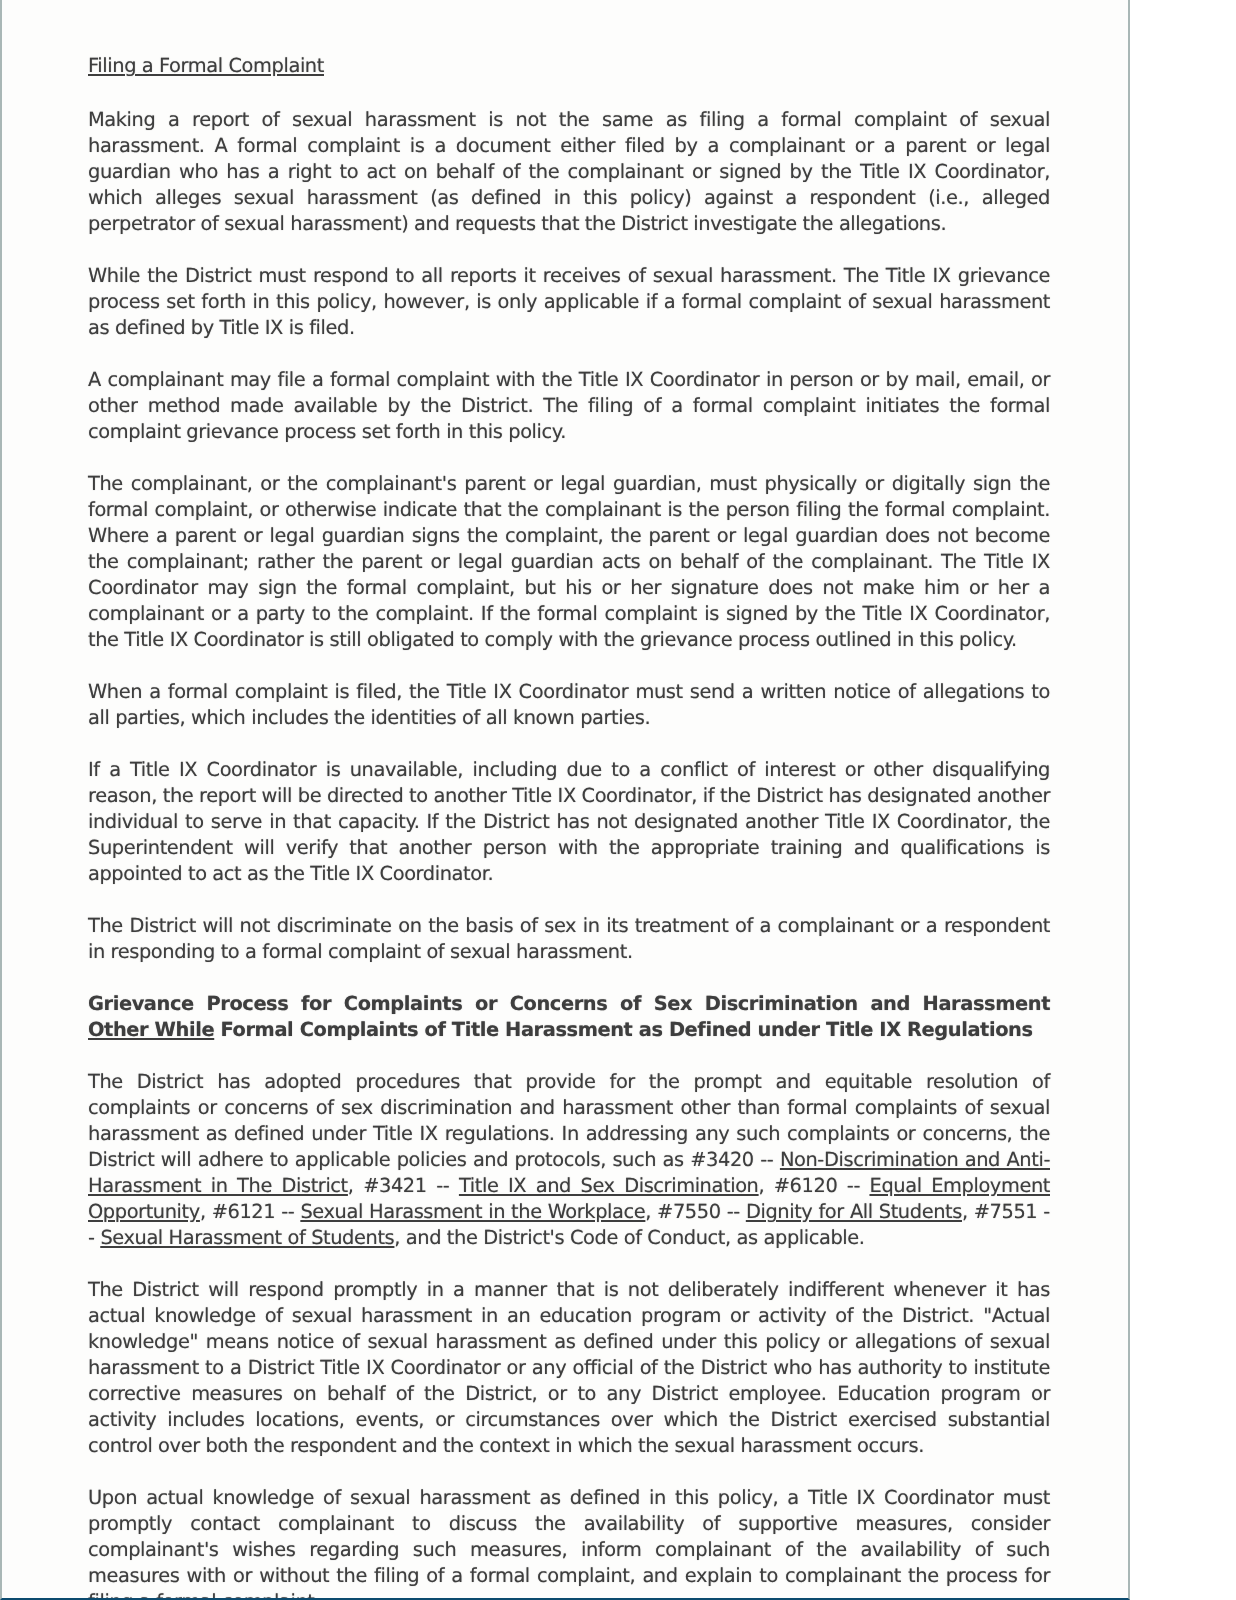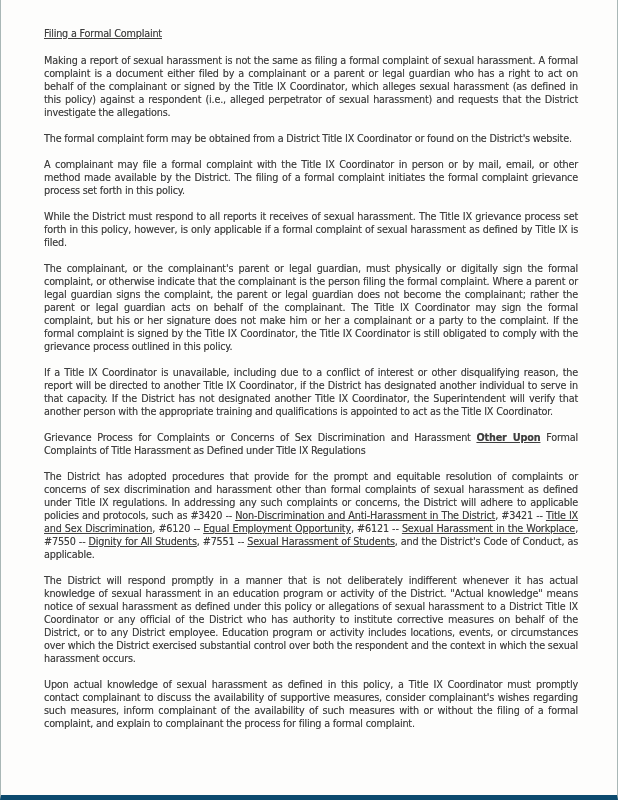--- a/index.html
+++ b/index.html
@@ -2,58 +2,59 @@
 <html><head>
 <meta charset="utf-8">
 <style>
   html, body {
     margin: 0;
     padding: 0;
     background: #ffffff;
   }
   .page {
     position: relative;
-    width: 618px;
+    width: 565px;
     height: 800px;
     box-sizing: border-box;
     background: #fdfdfc;
     border-left: 1px solid #a9b7b6;
     border-right: 1px solid #a9b7b6;
-    border-bottom: 5px solid #0c4a6e;
+    border-bottom: 1px solid #0c4a6e;
     padding: 27px 39px 0 43px;
     overflow: hidden;
     font-family: "DejaVu Sans", "Liberation Sans", sans-serif;
     font-size: 9.7px;
     line-height: 13px;
     color: #3e3e3e;
     letter-spacing: -0.2px;
     text-shadow: 0 0 0.5px rgba(70,70,70,0.55);
   }
   .blk {
     margin: 0 0 13px 0;
     text-align: justify;
   }
   .blk-title {
     text-align: left;
     margin-bottom: 14px;
   }
   .s-n { }
   .s-u { text-decoration: underline; }
   .s-i { }
-  .s-b { font-weight: normal; }
+  .s-b { font-weight: bold; }
   .s-bu { font-weight: bold; text-decoration: underline; }
 </style>
 </head>
 <body>
 
 <div class="page">
     <p class="blk blk-title"><span class="s-u">Filing a Formal Complaint</span></p>
     <p class="blk blk-para"><span class="s-n">Making a report of sexual harassment is not the same as filing a formal complaint of sexual harassment. A formal complaint is a document either filed by a complainant or a parent or legal guardian who has a right to act on behalf of the complainant or signed by the Title IX Coordinator, which alleges sexual harassment (as defined in this policy) against a respondent (i.e., alleged perpetrator of sexual harassment) and requests that the District investigate the allegations.</span></p>
-    <p class="blk blk-para"><span class="s-n">The formal complaint form may be obtained from a District Title IX Coordinator or found on the District's website.</span></p>
+    <p class="blk blk-para"><span class="s-n">While the District must respond to all reports it receives of sexual harassment. The Title IX grievance process set forth in this policy, however, is only applicable if a formal complaint of sexual harassment as defined by Title IX is filed.</span></p>
     <p class="blk blk-para"><span class="s-n">A complainant may file a formal complaint with the Title IX Coordinator in person or by mail, email, or other method made available by the District. The filing of a formal complaint initiates the formal complaint grievance process set forth in this policy.</span></p>
-    <p class="blk blk-para"><span class="s-n">While the District must respond to all reports it receives of sexual harassment. The Title IX grievance process set forth in this policy, however, is only applicable if a formal complaint of sexual harassment as defined by Title IX is filed.</span></p>
     <p class="blk blk-para"><span class="s-n">The complainant, or the complainant's parent or legal guardian, must physically or digitally sign the formal complaint, or otherwise indicate that the complainant is the person filing the formal complaint. Where a parent or legal guardian signs the complaint, the parent or legal guardian does not become the complainant; rather the parent or legal guardian acts on behalf of the complainant. The Title IX Coordinator may sign the formal complaint, but his or her signature does not make him or her a complainant or a party to the complaint. If the formal complaint is signed by the Title IX Coordinator, the Title IX Coordinator is still obligated to comply with the grievance process outlined in this policy.</span></p>
+    <p class="blk blk-para"><span class="s-n">When a formal complaint is filed, the Title IX Coordinator must send a written notice of allegations to all parties, which includes the identities of all known parties.</span></p>
     <p class="blk blk-para"><span class="s-n">If a Title IX Coordinator is unavailable, including due to a conflict of interest or other disqualifying reason, the report will be directed to another Title IX Coordinator, if the District has designated another individual to serve in that capacity. If the District has not designated another Title IX Coordinator, the Superintendent will verify that another person with the appropriate training and qualifications is appointed to act as the Title IX Coordinator.</span></p>
-    <p class="blk blk-heading"><span class="s-b">Grievance Process for Complaints or Concerns of Sex Discrimination and Harassment </span><span class="s-bu">Other Upon</span><span class="s-b"> Formal Complaints of Title Harassment as Defined under Title IX Regulations</span></p>
+    <p class="blk blk-para"><span class="s-n">The District will not discriminate on the basis of sex in its treatment of a complainant or a respondent in responding to a formal complaint of sexual harassment.</span></p>
+    <p class="blk blk-heading"><span class="s-b">Grievance Process for Complaints or Concerns of Sex Discrimination and Harassment </span><span class="s-bu">Other While</span><span class="s-b"> Formal Complaints of Title Harassment as Defined under Title IX Regulations</span></p>
     <p class="blk blk-para"><span class="s-n">The District has adopted procedures that provide for the prompt and equitable resolution of complaints or concerns of sex discrimination and harassment other than formal complaints of sexual harassment as defined under Title IX regulations. In addressing any such complaints or concerns, the District will adhere to applicable policies and protocols, such as #3420 -- </span><span class="s-u">Non-Discrimination and Anti-Harassment in The District</span><span class="s-n">, #3421 -- </span><span class="s-u">Title IX and Sex Discrimination</span><span class="s-n">, #6120 -- </span><span class="s-u">Equal Employment Opportunity</span><span class="s-n">, #6121 -- </span><span class="s-u">Sexual Harassment in the Workplace</span><span class="s-n">, #7550 -- </span><span class="s-u">Dignity for All Students</span><span class="s-n">, #7551 -- </span><span class="s-u">Sexual Harassment of Students</span><span class="s-n">, and the District's </span><span class="s-i">Code of Conduct</span><span class="s-n">, as applicable.</span></p>
     <p class="blk blk-para"><span class="s-n">The District will respond promptly in a manner that is not deliberately indifferent whenever it has actual knowledge of sexual harassment in an education program or activity of the District. "Actual knowledge" means notice of sexual harassment as defined under this policy or allegations of sexual harassment to a District Title IX Coordinator or any official of the District who has authority to institute corrective measures on behalf of the District, or to any District employee. Education program or activity includes locations, events, or circumstances over which the District exercised substantial control over both the respondent and the context in which the sexual harassment occurs.</span></p>
     <p class="blk blk-para"><span class="s-n">Upon actual knowledge of sexual harassment as defined in this policy, a Title IX Coordinator must promptly contact complainant to discuss the availability of supportive measures, consider complainant's wishes regarding such measures, inform complainant of the availability of such measures with or without the filing of a formal complaint, and explain to complainant the process for filing a formal complaint.</span></p>
   </div>
 
 </body></html>

